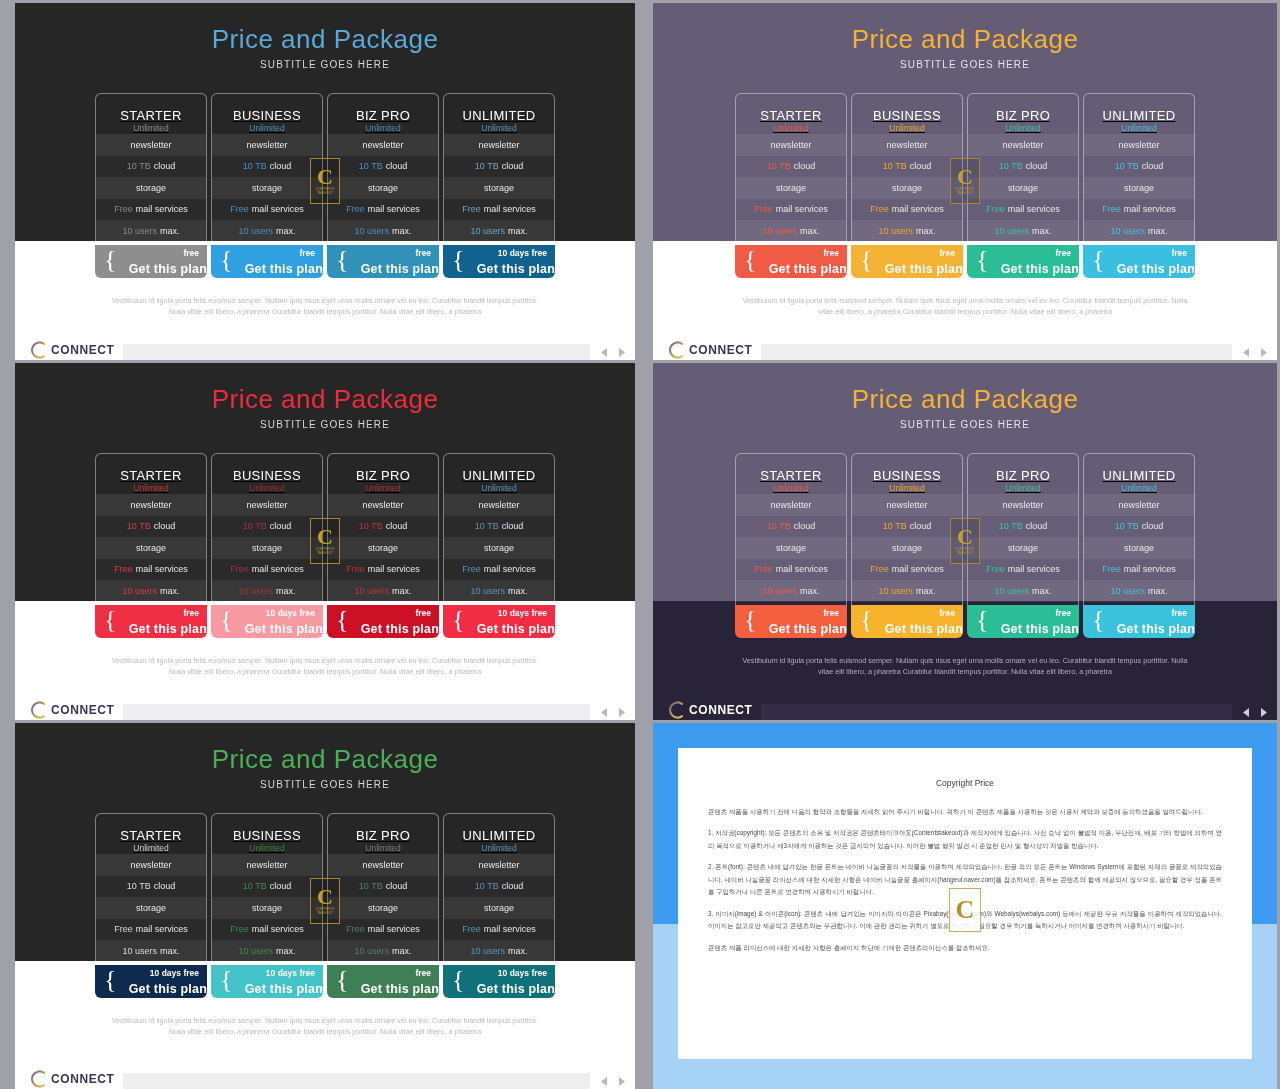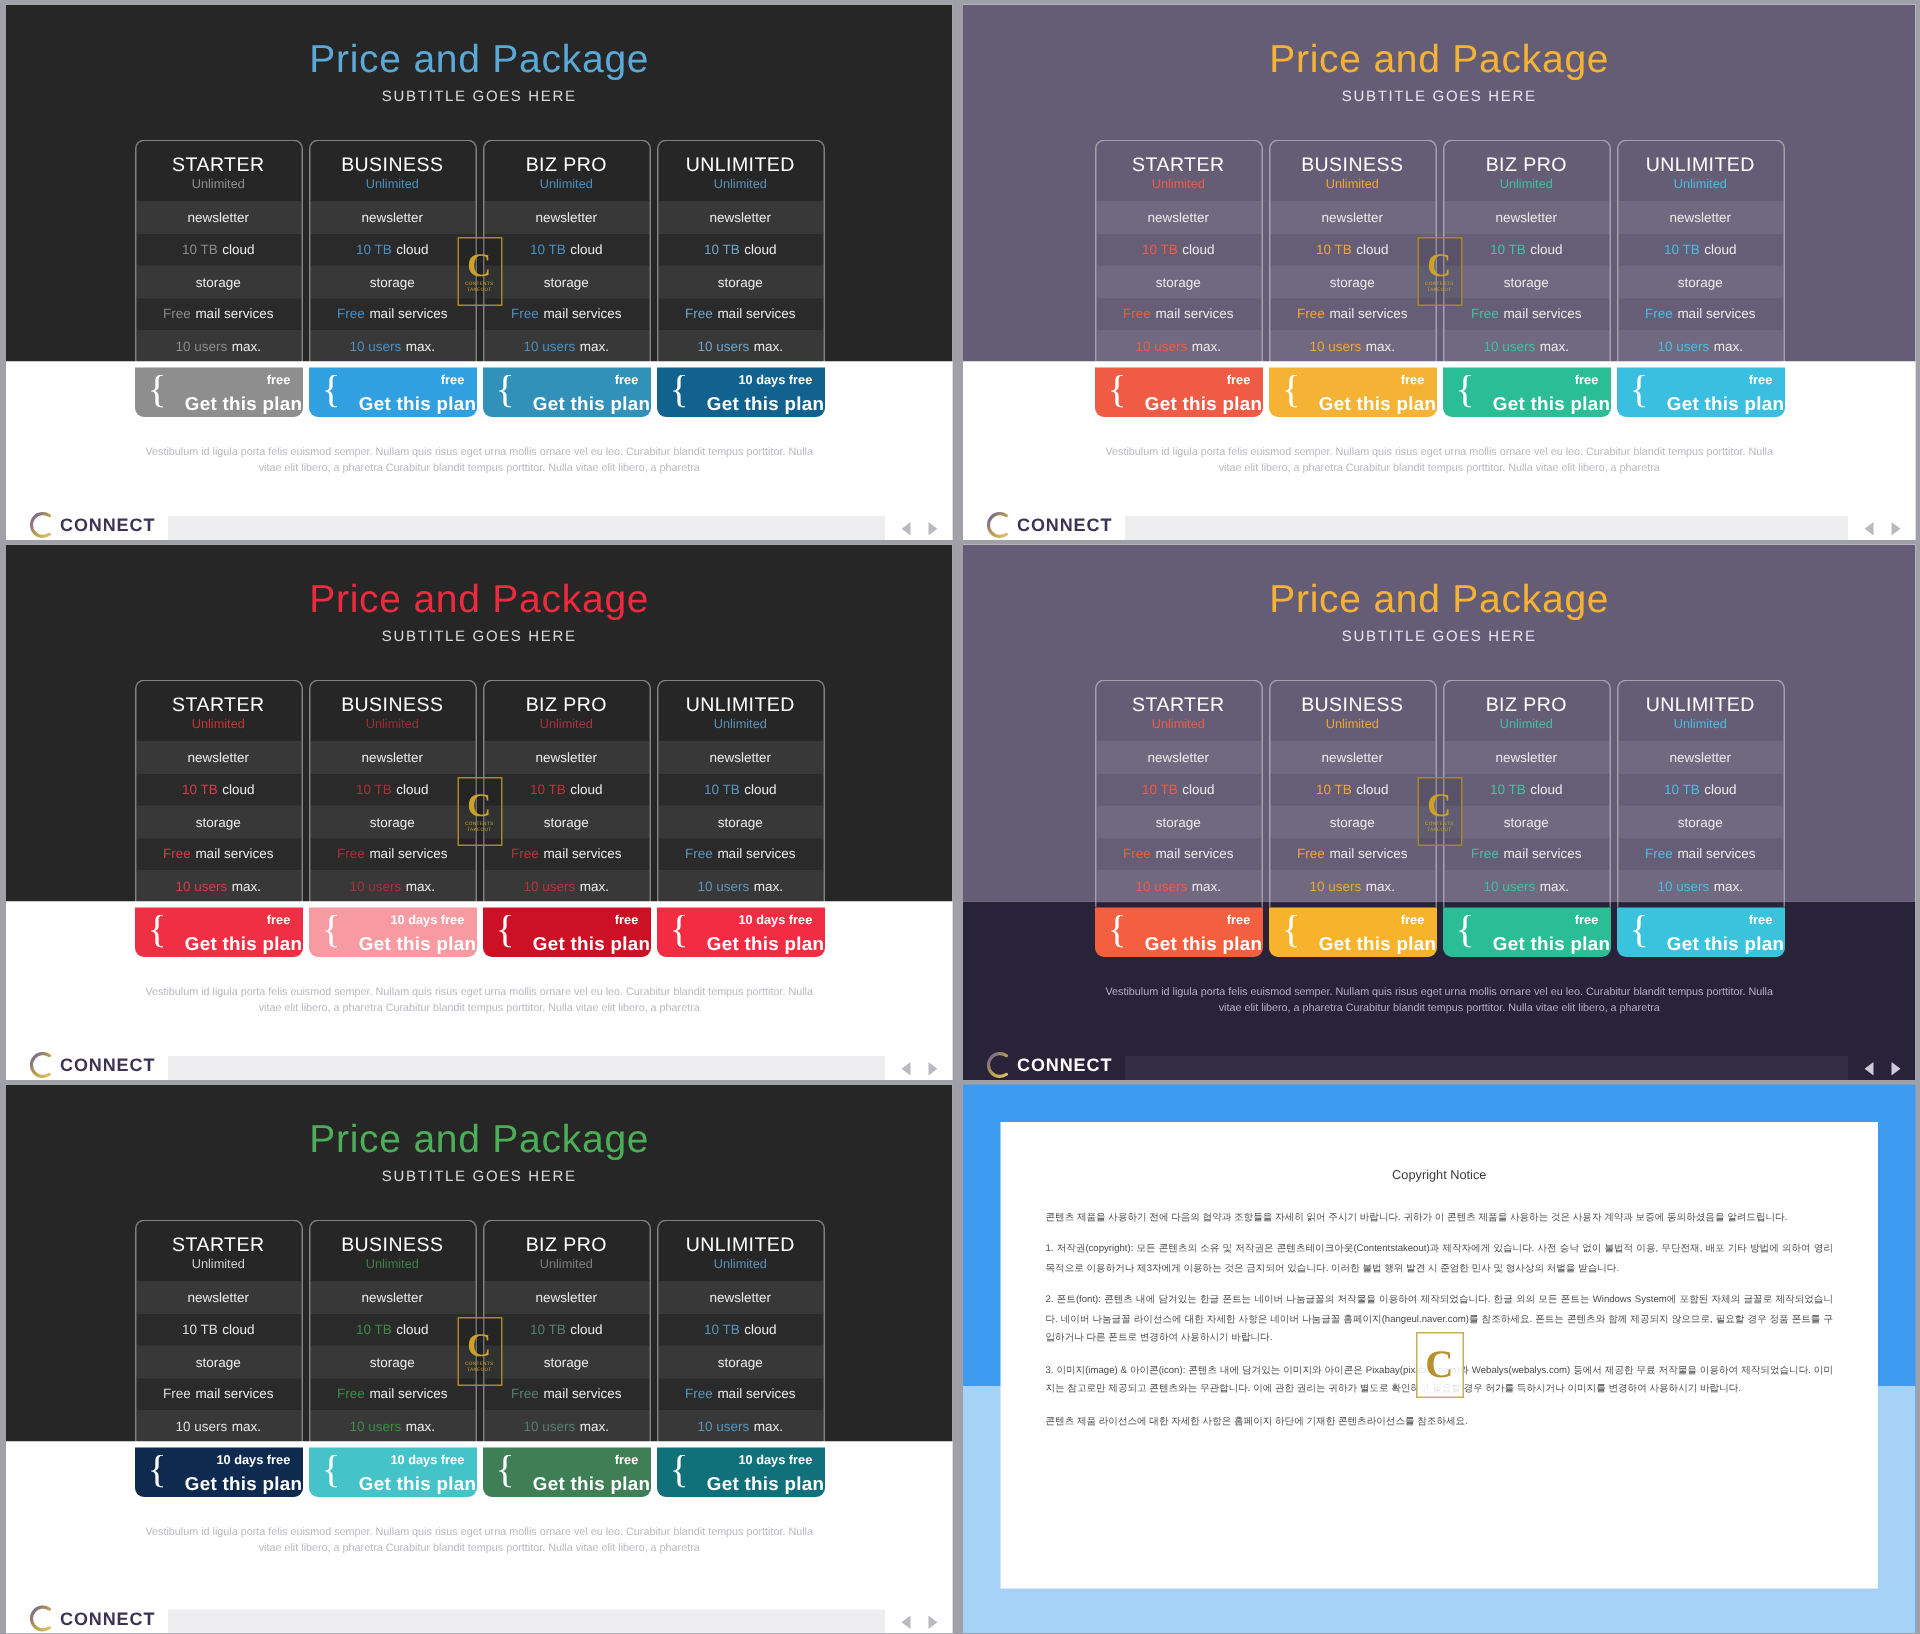--- a/index.html
+++ b/index.html
@@ -9,21 +9,21 @@
     font-family: "Liberation Sans", sans-serif;
     overflow: hidden;
   }
   .grid {
     width: 1280px; height: 1089px;
     display: grid;
     grid-template-columns: 638px 642px;
     grid-template-rows: 360px 360px 369px;
     background: #a0a0a8;
   }
-  .cell { position: relative; overflow: hidden; padding: 3px 3px 0 4px; }
+  .cell { position: relative; overflow: hidden; padding: 3px 3px 0 15px; }
 
   
   .slide {
     position: relative;
     width: 100%; height: 100%;
     overflow: hidden;
     background: #fff;
   }
   .slide-top {
     position: absolute; left:0; right:0; top:0;
@@ -77,22 +77,23 @@
     border: 1px solid rgba(255,255,255,0.42);
     border-bottom: none;
     border-radius: 6px 6px 0 0;
     overflow:hidden;
     height: 152px;
     display:flex; flex-direction:column;
   }
   .card-head {
     height: 40px;
     display:flex; flex-direction:column;
-    align-items:center; justify-content:center;
+    align-items:center; justify-content:flex-end;
     padding-top: 4px;
+    text-decoration: underline;
   }
   .plan-name {
     font-size: 13px; color:#fff; font-weight:400;
     letter-spacing: 0.3px; line-height: 1;
   }
   .plan-sub {
     font-size: 8.5px; line-height:1.3; margin-top:1px;
   }
   .feat {
     height: 21.5px;
@@ -1088,21 +1089,21 @@
               </svg>
             </span>
           </div>
         </div>
       </div>
     </div>
     <div class="cell">
       <div class="copy-slide">
         <div class="band-low"></div>
         <div class="copy-paper">
-          <div class="copy-subtitle">Copyright Notice</div>
+          <div class="copy-subtitle">Copyright Price</div>
           <div class="copy-body">
             <div class="copy-p">콘텐츠 제품을 사용하기 전에 다음의 협약과 조항들을 자세히 읽어 주시기 바랍니다. 귀하가 이 콘텐츠 제품을 사용하는 것은 사용자 계약과 보증에 동의하셨음을 알려드립니다.</div>
             <div class="copy-p">1. 저작권(copyright): 모든 콘텐츠의 소유 및 저작권은 콘텐츠테이크아웃(Contentstakeout)과 제작자에게 있습니다. 사전 승낙 없이 불법적 이용, 무단전재, 배포 기타 방법에 의하여 영리 목적으로 이용하거나 제3자에게 이용하는 것은 금지되어 있습니다. 이러한 불법 행위 발견 시 준엄한 민사 및 형사상의 처벌을 받습니다.</div>
             <div class="copy-p">2. 폰트(font): 콘텐츠 내에 담겨있는 한글 폰트는 네이버 나눔글꼴의 저작물을 이용하여 제작되었습니다. 한글 외의 모든 폰트는 Windows System에 포함된 자체의 글꼴로 제작되었습니다. 네이버 나눔글꼴 라이선스에 대한 자세한 사항은 네이버 나눔글꼴 홈페이지(hangeul.naver.com)를 참조하세요. 폰트는 콘텐츠와 함께 제공되지 않으므로, 필요할 경우 정품 폰트를 구입하거나 다른 폰트로 변경하여 사용하시기 바랍니다.</div>
             <div class="copy-p">3. 이미지(image) &amp; 아이콘(icon): 콘텐츠 내에 담겨있는 이미지와 아이콘은 Pixabay(pixabay.com)와 Webalys(webalys.com) 등에서 제공한 무료 저작물을 이용하여 제작되었습니다. 이미지는 참고로만 제공되고 콘텐츠와는 무관합니다. 이에 관한 권리는 귀하가 별도로 확인하고 필요할 경우 허가를 득하시거나 이미지를 변경하여 사용하시기 바랍니다.</div>
             <div class="copy-p">콘텐츠 제품 라이선스에 대한 자세한 사항은 홈페이지 하단에 기재한 콘텐츠라이선스를 참조하세요.</div>
           </div>
         </div>
         <div class="copy-wm">
           <span class="wm-c">C</span>

